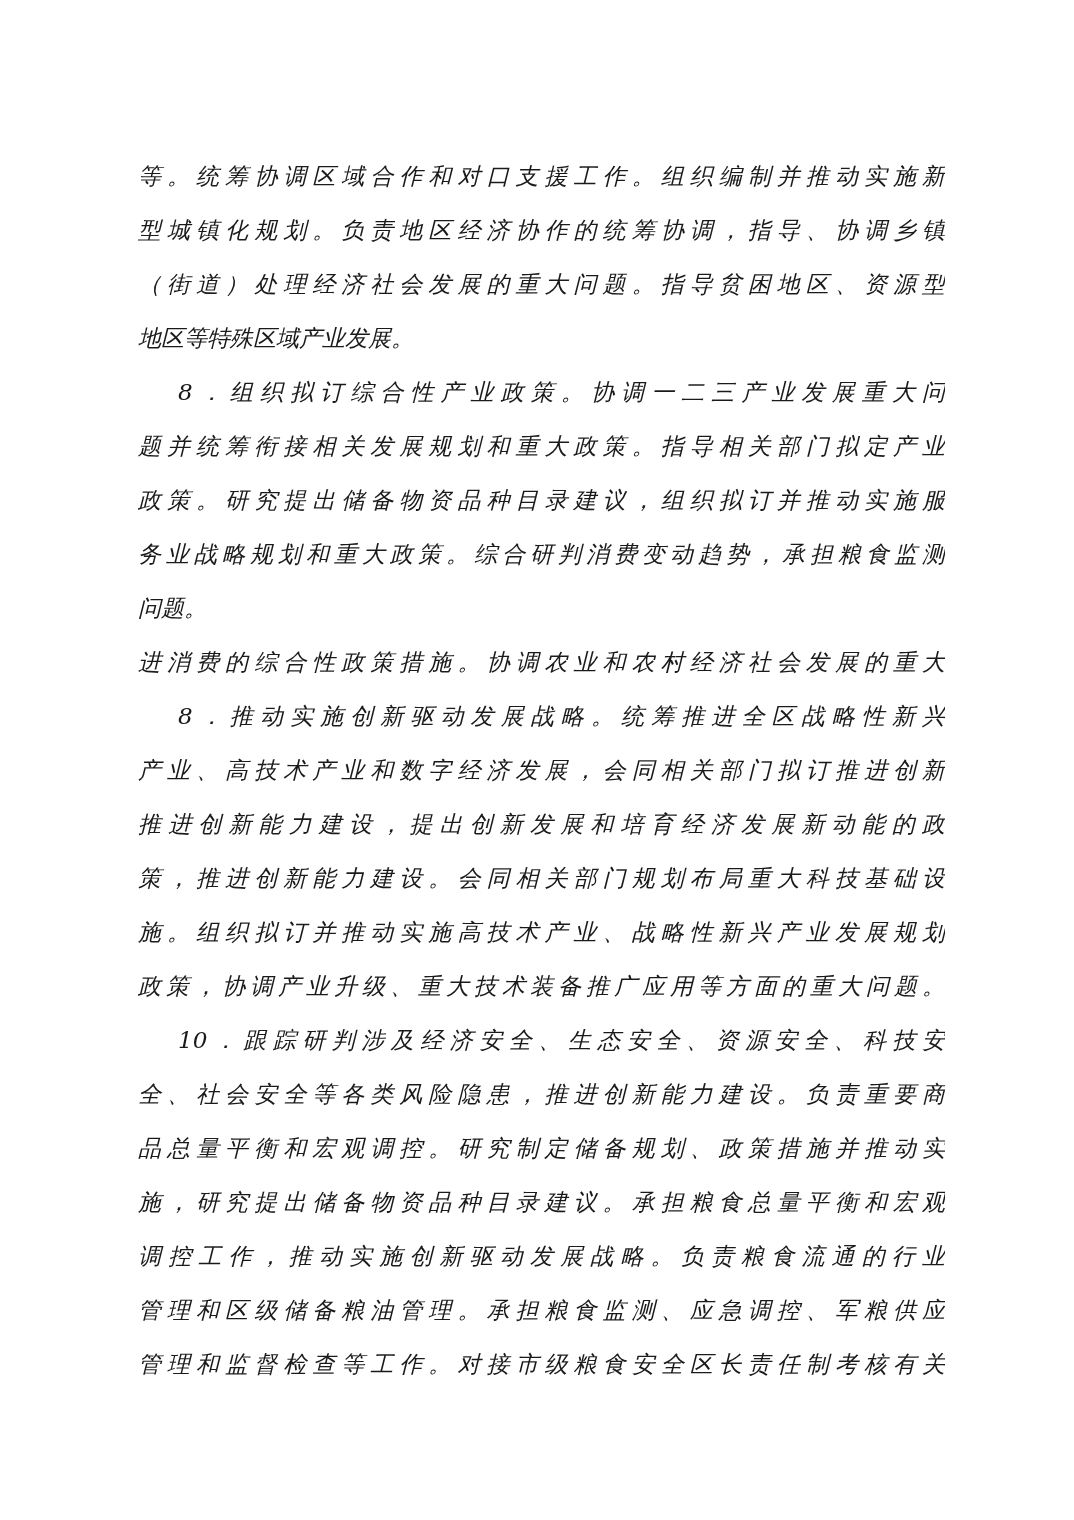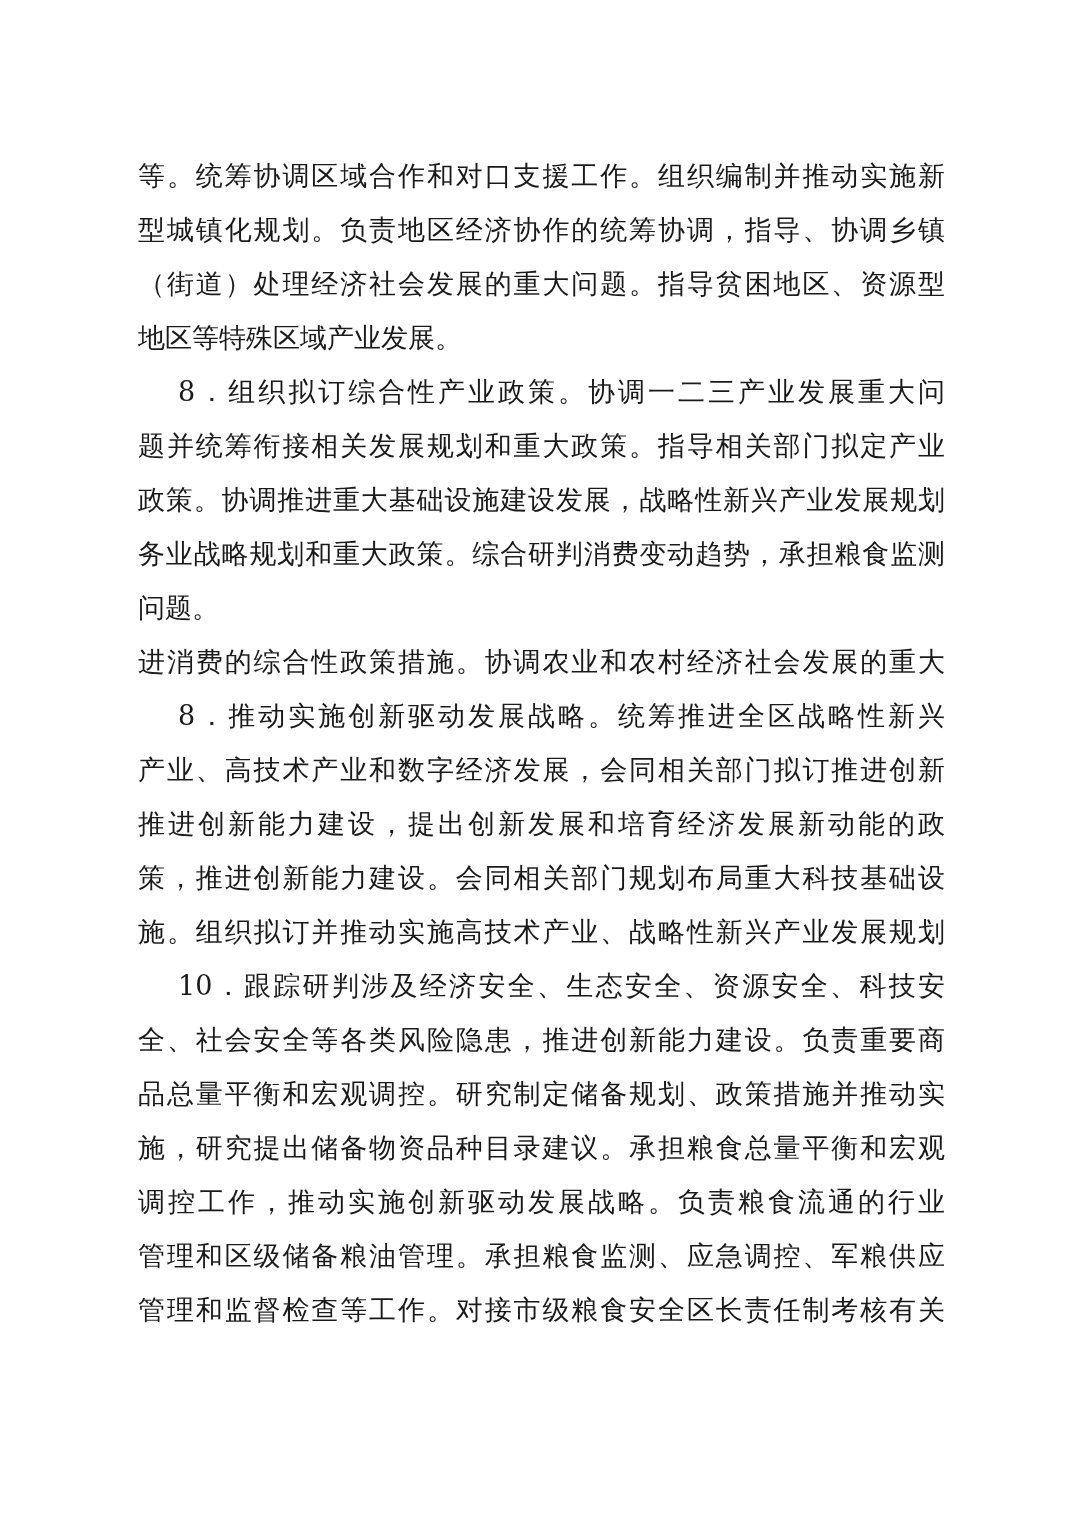--- a/index.html
+++ b/index.html
@@ -13,24 +13,25 @@
     height: 1520px;
     background: #ffffff;
     overflow: hidden;
   }
   .doc {
     position: absolute;
     left: 138px;
     top: 149px;
     width: 807px;
     font-family: "DejaVu Serif", "Liberation Serif", serif;
-    font-size: 27px;
+    font-size: 23px;
     line-height: 54px;
     color: #1a1a1a;
     font-weight: 400;
+    font-style: italic;
   }
   .para { margin: 0; padding: 0; }
   .line {
     height: 54px;
     text-align: justify;
     text-align-last: justify;
     overflow: hidden;
   }
   .line.short {
     text-align-last: left;
@@ -48,32 +49,33 @@
     <div class="para">
       <div class="line">等。统筹协调区域合作和对口支援工作。组织编制并推动实施新</div>
       <div class="line">型城镇化规划。负责地区经济协作的统筹协调，指导、协调乡镇</div>
       <div class="line">（街道）处理经济社会发展的重大问题。指导贫困地区、资源型</div>
       <div class="line short">地区等特殊区域产业发展。</div>
     </div>
 
     <div class="para">
       <div class="line indent">8．组织拟订综合性产业政策。协调一二三产业发展重大问</div>
       <div class="line">题并统筹衔接相关发展规划和重大政策。指导相关部门拟定产业</div>
-      <div class="line">政策。协调推进重大基础设施建设发展，战略性新兴产业发展规划</div>
+      <div class="line">政策。研究提出储备物资品种目录建议，组织拟订并推动实施服</div>
       <div class="line">务业战略规划和重大政策。综合研判消费变动趋势，承担粮食监测</div>
       <div class="line short">问题。</div>
       <div class="line">进消费的综合性政策措施。协调农业和农村经济社会发展的重大</div>
     </div>
 
     <div class="para">
       <div class="line indent">8．推动实施创新驱动发展战略。统筹推进全区战略性新兴</div>
       <div class="line">产业、高技术产业和数字经济发展，会同相关部门拟订推进创新</div>
       <div class="line">推进创新能力建设，提出创新发展和培育经济发展新动能的政</div>
       <div class="line">策，推进创新能力建设。会同相关部门规划布局重大科技基础设</div>
       <div class="line">施。组织拟订并推动实施高技术产业、战略性新兴产业发展规划</div>
+      <div class="line">政策，协调产业升级、重大技术装备推广应用等方面的重大问题。</div>
     </div>
 
     <div class="para">
       <div class="line indent">10．跟踪研判涉及经济安全、生态安全、资源安全、科技安</div>
       <div class="line">全、社会安全等各类风险隐患，推进创新能力建设。负责重要商</div>
       <div class="line">品总量平衡和宏观调控。研究制定储备规划、政策措施并推动实</div>
       <div class="line">施，研究提出储备物资品种目录建议。承担粮食总量平衡和宏观</div>
       <div class="line">调控工作，推动实施创新驱动发展战略。负责粮食流通的行业</div>
       <div class="line">管理和区级储备粮油管理。承担粮食监测、应急调控、军粮供应</div>
       <div class="line">管理和监督检查等工作。对接市级粮食安全区长责任制考核有关</div>

